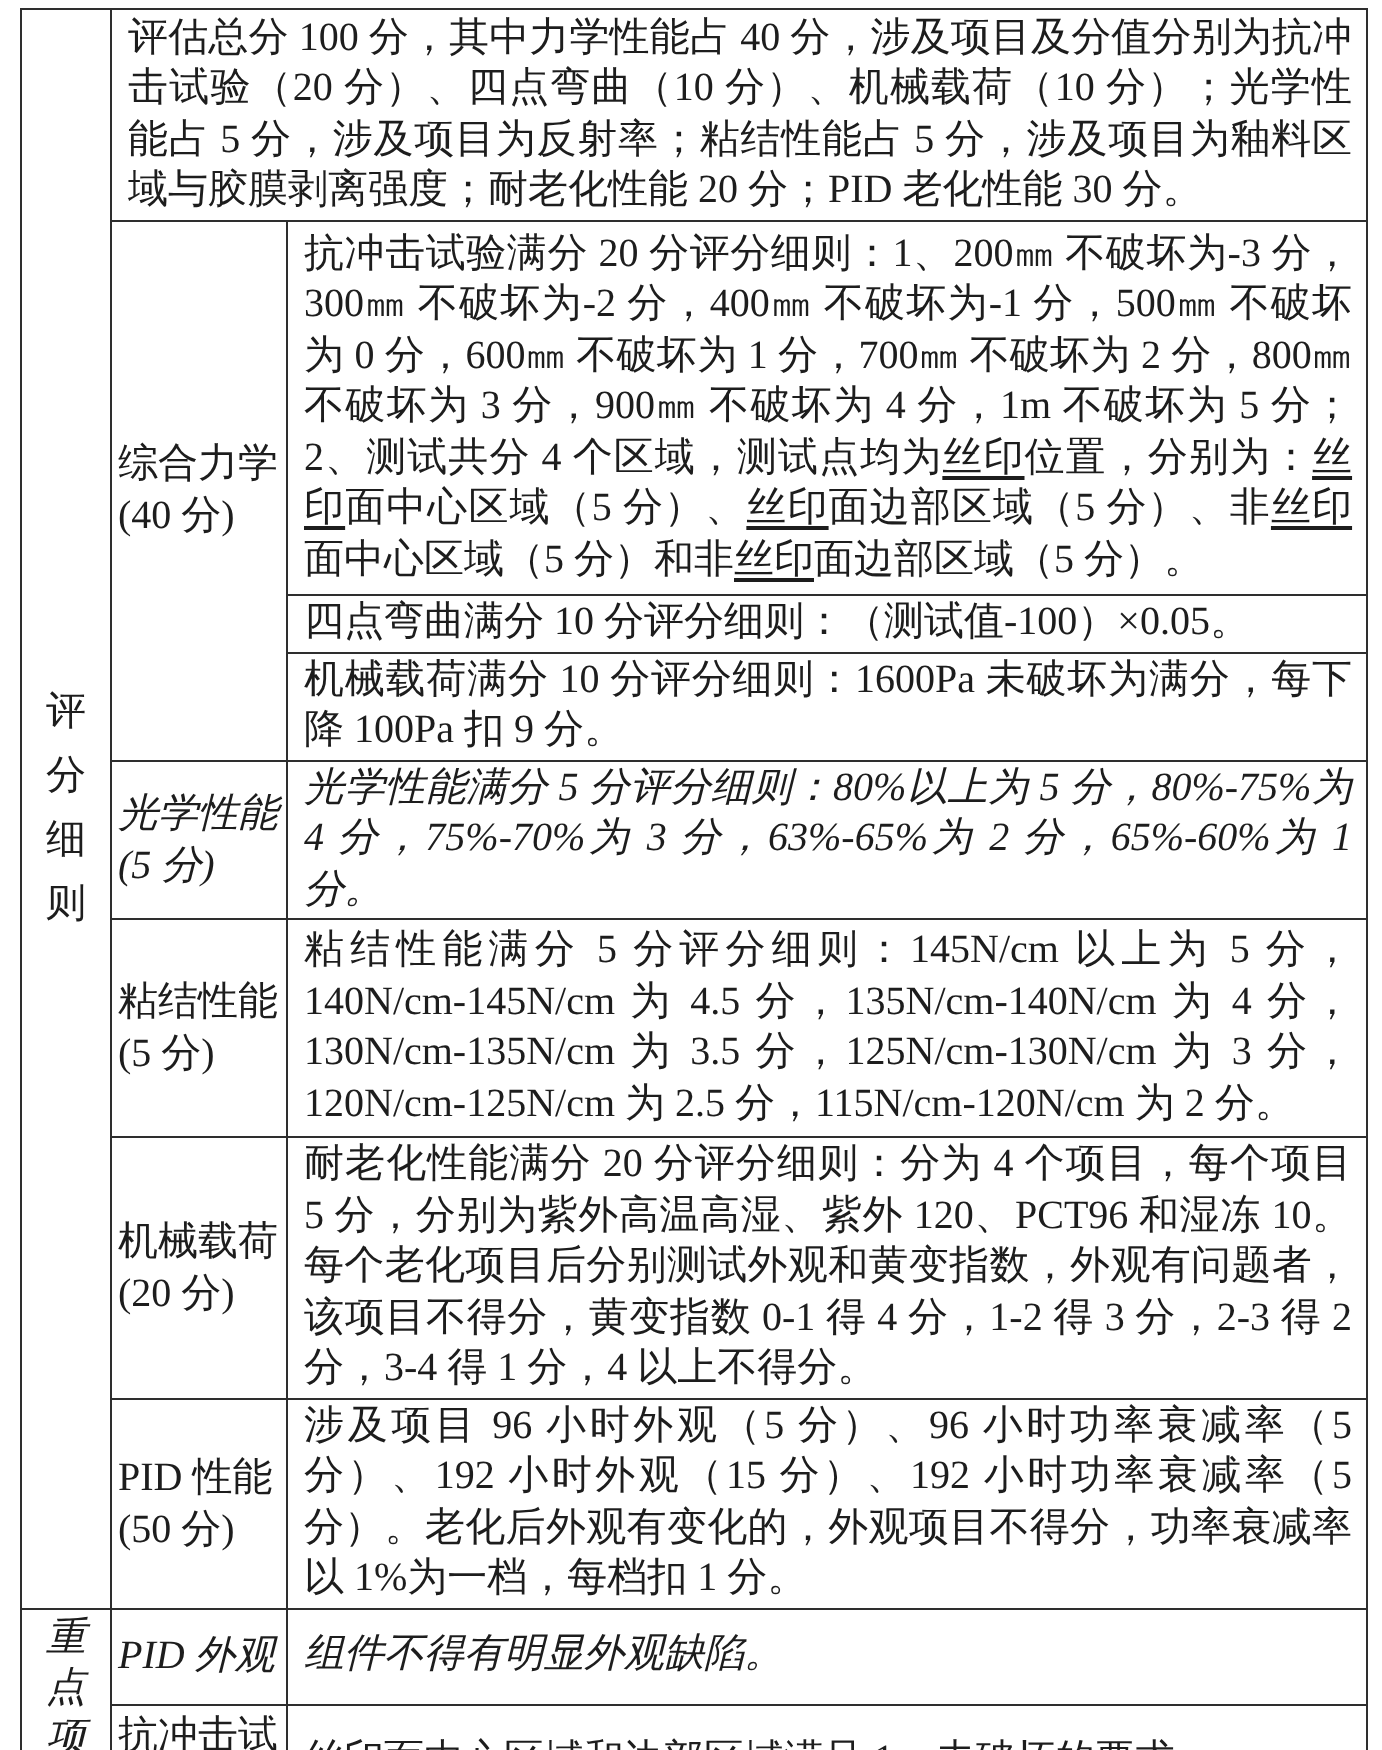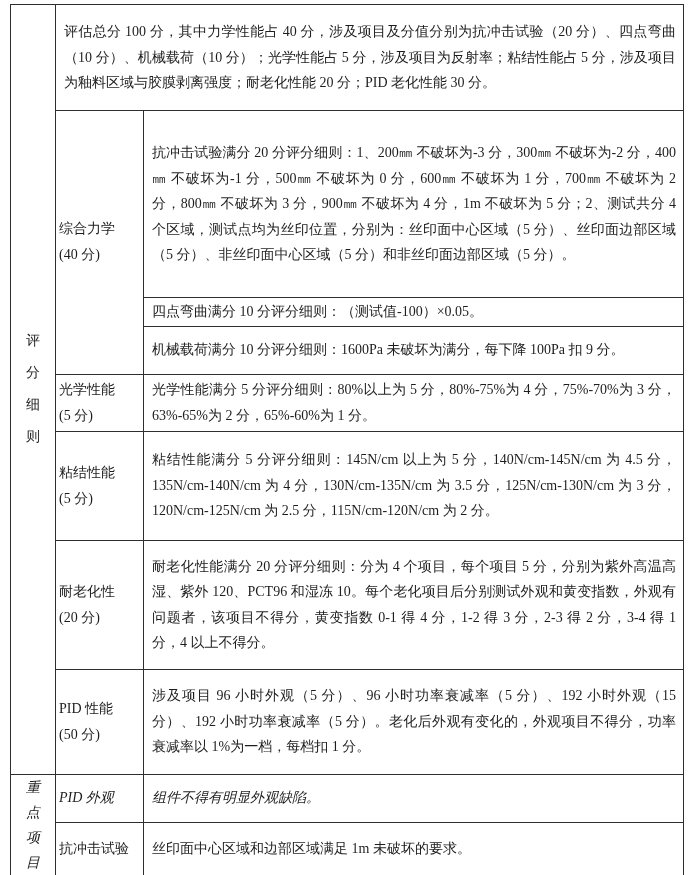--- a/index.html
+++ b/index.html
@@ -8,48 +8,48 @@
     font-family:"Liberation Serif","DejaVu Serif",serif;
     color:#1d1d1d;
   }
   .page{padding:4px 8px 0 10px;}
   table.rubric{
     border-collapse:collapse;table-layout:fixed;width:673px;
   }
   td{
     border:1.5px solid #2e2e2e;
     vertical-align:middle;
-    font-size:14px;
+    font-size:20px;
     overflow:hidden;
   }
   
   .vcell{text-align:center;padding:0;margin-top:44px;}
   .vtext{
     width:21px;margin:0 auto;
     word-break:break-all;line-break:anywhere;
     line-height:32px;text-align:center;
   }
   .vtext.tight{line-height:25px;}
   
   .label{
     text-align:left;line-height:26px;padding:2px 3px;
   }
   
   .detail{
     padding:1px 7px 1px 8px;
     line-height:25.5px;
     text-align:justify;
   }
-  .u{text-underline-offset:3px;}
+  .u{text-decoration:underline;text-underline-offset:3px;}
   
   tr.h-ov{height:106px;}
   tr.h-impact{height:187px;}
   tr.h-bend{height:28px;margin-left:22px;}
   tr.h-load{height:48px;}
-  tr.h-opt{height:51px;}
+  tr.h-opt{height:51px;font-style:italic;}
   tr.h-adh{height:109px;}
   tr.h-age{height:129px;}
   tr.h-pidp{height:105px;}
   tr.h-pida{height:48px;font-style:italic;}
   tr.h-ikey{height:54px;}
 </style>
 </head>
 <body>
 
 <div class="page">
@@ -105,21 +105,21 @@
         <div>粘结性能</div>
         <div>(5 分)</div>
       </td>
       <td class="detail">
         <span>粘结性能满分 5 分评分细则：145N/cm 以上为 5 分，140N/cm-145N/cm 为 4.5 分，135N/cm-140N/cm 为 4 分，130N/cm-135N/cm 为 3.5 分，125N/cm-130N/cm 为 3 分，120N/cm-125N/cm 为 2.5 分，115N/cm-120N/cm 为 2 分。</span>
       </td>
     </tr>
 
     <tr class="h-age">
       <td class="label">
-        <div>耐老化性</div>
+        <div>机械载荷</div>
         <div>(20 分)</div>
       </td>
       <td class="detail">
         <span>耐老化性能满分 20 分评分细则：分为 4 个项目，每个项目 5 分，分别为紫外高温高湿、紫外 120、PCT96 和湿冻 10。每个老化项目后分别测试外观和黄变指数，外观有问题者，该项目不得分，黄变指数 0-1 得 4 分，1-2 得 3 分，2-3 得 2 分，3-4 得 1 分，4 以上不得分。</span>
       </td>
     </tr>
 
     <tr class="h-pidp">
       <td class="label">
         <div>PID 性能</div>

